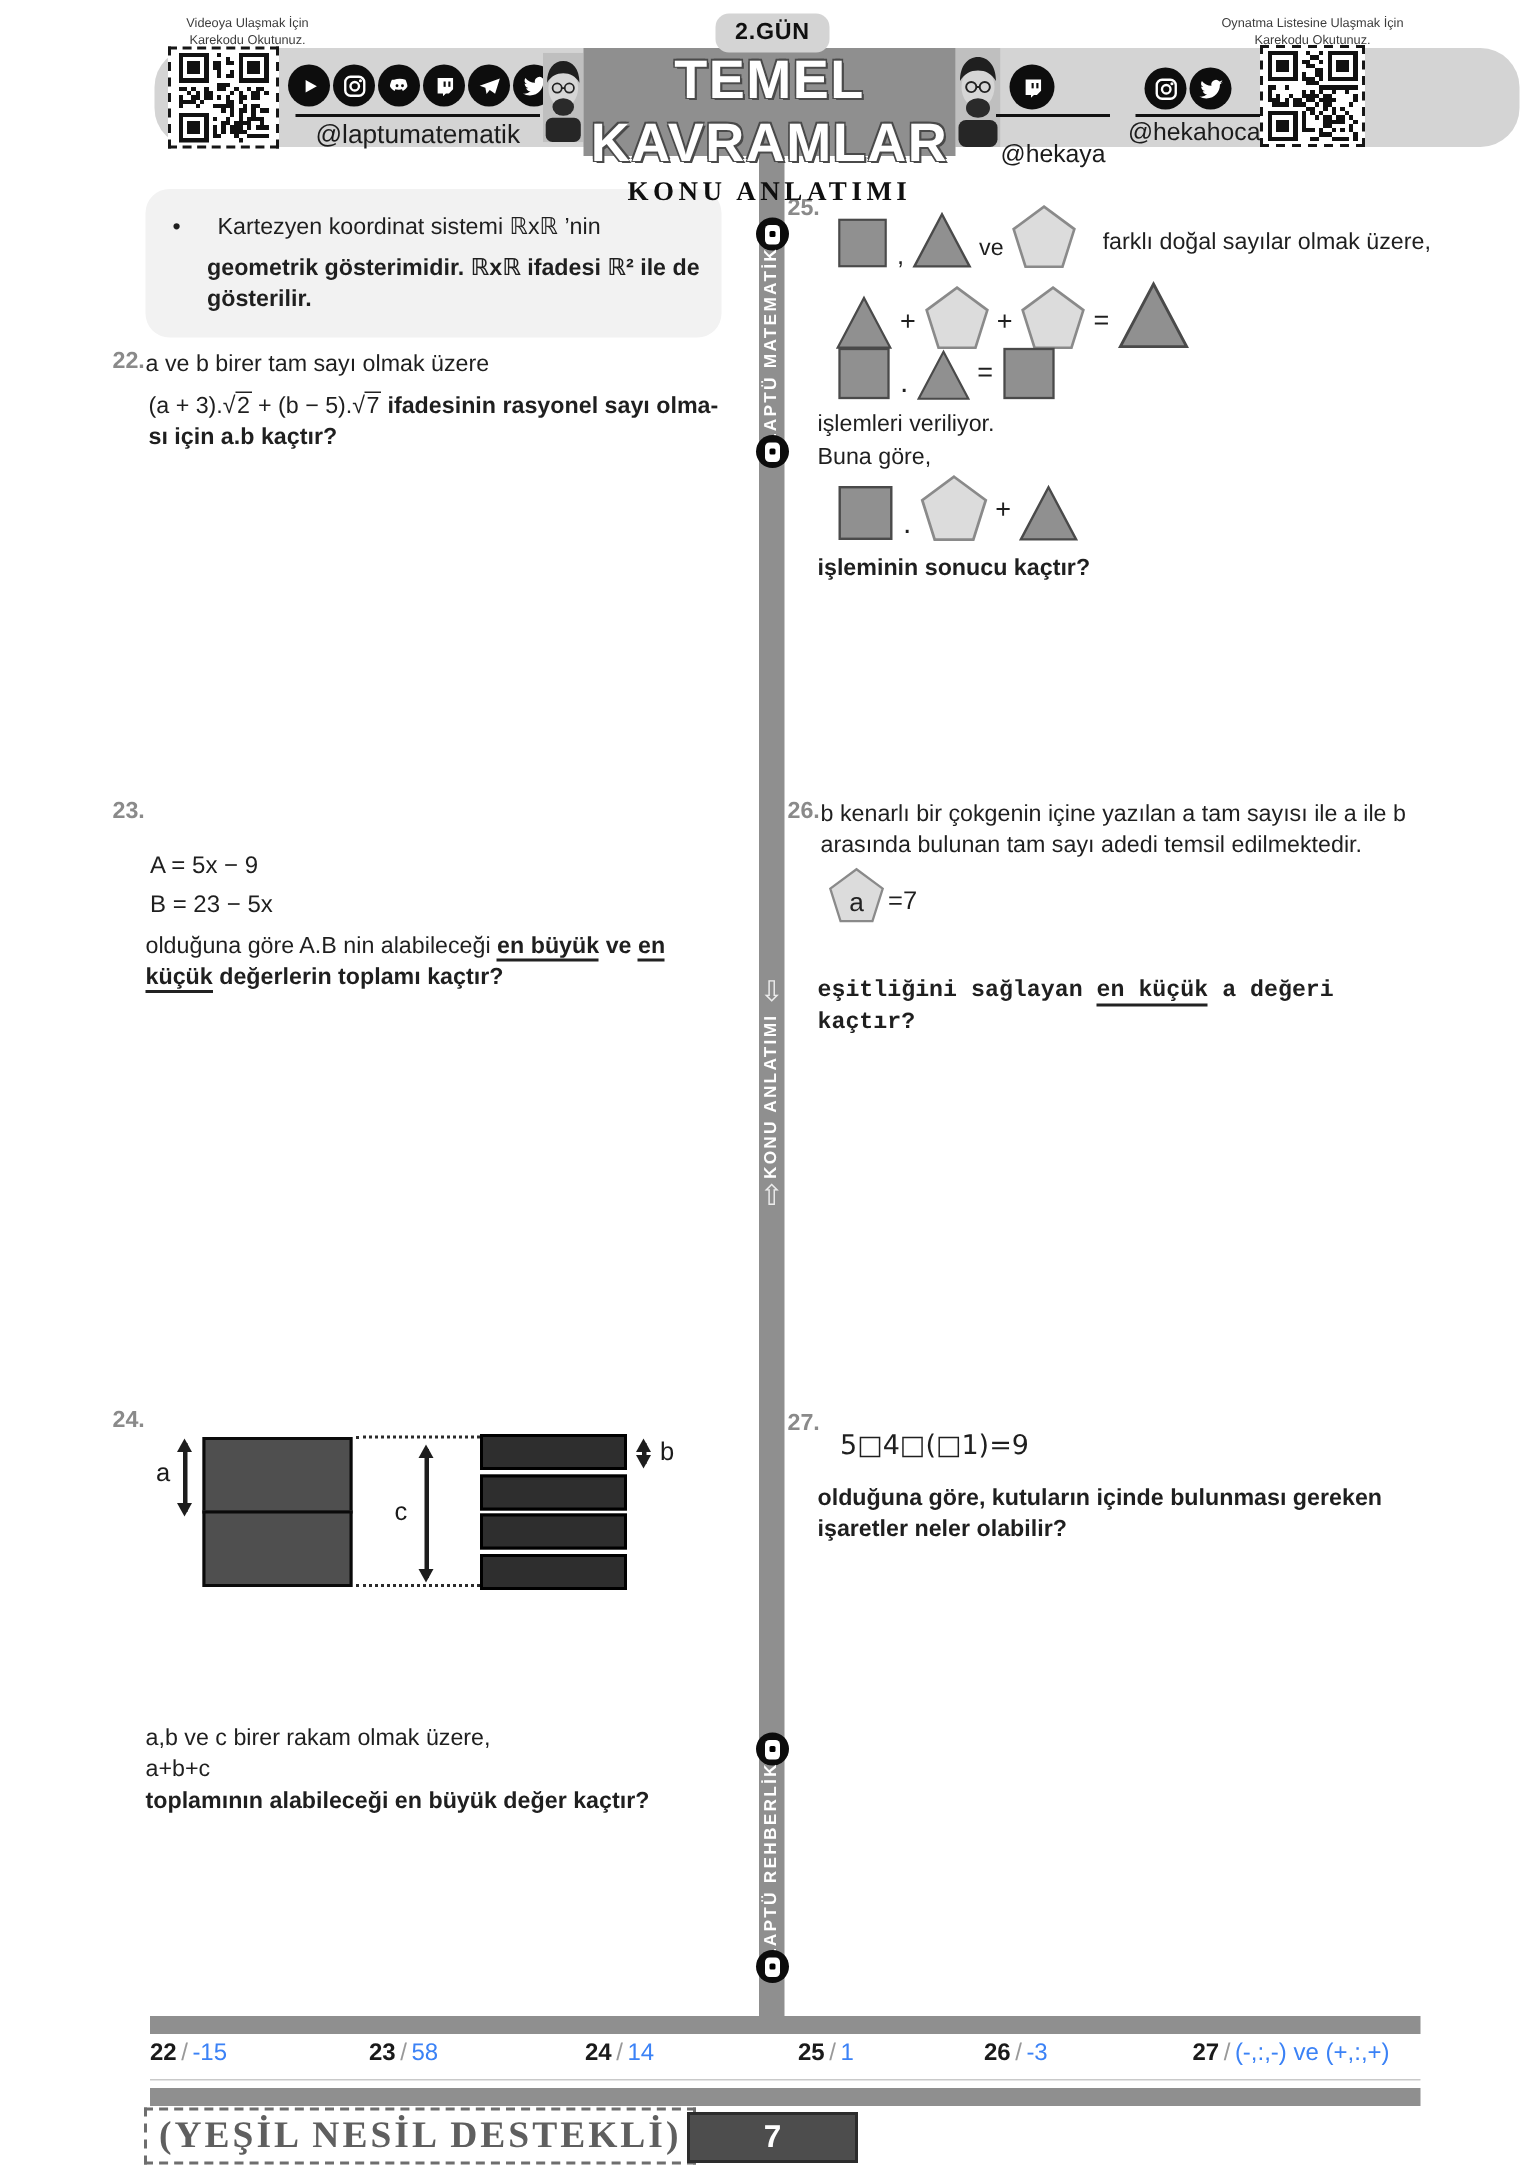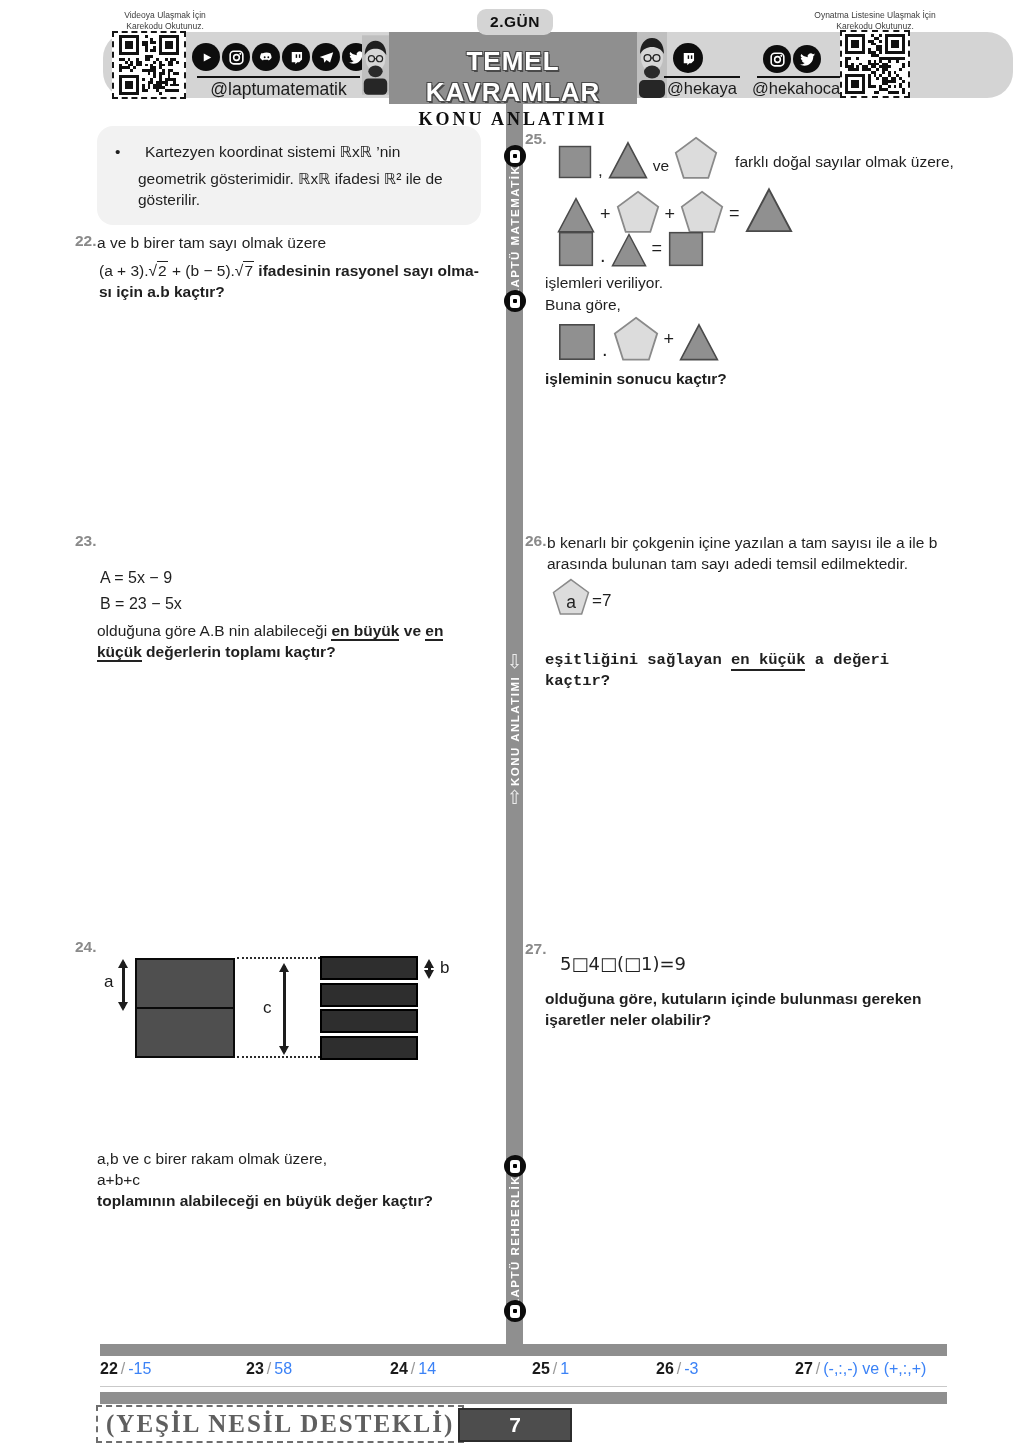--- a/index.html
+++ b/index.html
@@ -11,21 +11,21 @@
   .qr-caption{position:absolute;font-size:8.5px;line-height:1.25;color:#3c3c3c;text-align:center;white-space:pre-line;}
   .banner{position:absolute;left:103px;top:32px;width:910px;height:66px;background:#d4d4d4;border-radius:26px;}
   .qr{position:absolute;background:#fff;border:2.5px dashed #161616;padding:2px;box-sizing:border-box;}
   .qr svg{display:block;width:100%;height:100%;shape-rendering:crispEdges;}
   .sicon{width:28px;height:28px;border-radius:50%;background:#0d0d0d;display:inline-flex;align-items:center;justify-content:center;flex:0 0 auto;}
   .sicon svg{width:19px;height:19px;}
   .social-row{position:absolute;display:flex;gap:2px;align-items:center;}
   .handle-line{position:absolute;height:2px;background:#111;}
   .handle{position:absolute;text-align:center;font-size:16.5px;color:#1b1b1b;}
   .title-box{position:absolute;left:389px;top:32px;width:248px;height:72px;background:#8f8f8f;z-index:2;text-align:center;}
-  .title-main{margin-top:14px;font-size:26px;font-weight:bold;letter-spacing:1px;color:#fff;
+  .title-main{margin-top:0;font-size:36px;font-weight:bold;letter-spacing:1px;color:#fff;
       text-shadow:1.5px 1.5px 0 #4a4a4a,-1px 1px 0 #4a4a4a,1px -1px 0 #4a4a4a,-1px -1px 0 #4a4a4a;}
   .title-sub{font-family:"Liberation Serif",serif;font-size:18px;font-weight:bold;letter-spacing:3px;color:#0f0f0f;margin-top:1px;}
   .day-badge{position:absolute;left:477px;top:9px;width:76px;height:26px;background:#d4d4d4;border-radius:9px;z-index:3;
       display:flex;align-items:center;justify-content:center;font-size:15.5px;font-weight:bold;color:#101010;letter-spacing:.5px;}
   .portrait{position:absolute;top:32px;height:66px;}
 
   
   .divider-bar{position:absolute;left:506px;top:98px;width:17px;height:1246px;background:#8f8f8f;z-index:1;}
   .rec{position:absolute;left:503.5px;width:22px;height:22px;border-radius:50%;background:#0c0c0c;z-index:2;
        display:flex;align-items:center;justify-content:center;}
@@ -279,21 +279,21 @@
   <div class="social-row" style="left:673px;top:43px;">
     <span class="sicon" style="width:30px;height:30px;">
         <svg viewBox="0 0 24 24">
           <path fill="#fff" d="M6 5h13v9.5L15.5 18H13l-2.5 2.5V18H6z"></path>
           <rect x="11" y="8" width="1.8" height="4.5" fill="#0d0d0d"></rect>
           <rect x="15" y="8" width="1.8" height="4.5" fill="#0d0d0d"></rect>
         </svg>
       </span>
   </div>
   <div class="handle-line" style="left:664px;top:76px;width:76px;"></div>
-  <div class="handle" style="left:660px;top:79px;width:84px;">@hekaya</div>
+  <div class="handle" style="left:660px;top:94px;width:84px;">@hekaya</div>
 
   <div class="social-row" style="left:763px;top:45px;">
     <span class="sicon">
         <svg viewBox="0 0 24 24">
           <rect x="4" y="4" width="16" height="16" rx="4.5" fill="none" stroke="#fff" stroke-width="2"></rect>
           <circle cx="12" cy="12" r="3.6" fill="none" stroke="#fff" stroke-width="2"></circle>
           <circle cx="16.8" cy="7.4" r="1.3" fill="#fff"></circle>
         </svg>
       </span>
     <span class="sicon">
@@ -455,21 +455,21 @@
       <i></i>
     </span>
   <div class="vlabel" style="top:1182px;height:116px;">LAPTÜ REHBERLİK</div>
   <span class="rec" style="top:1300px;">
       <i></i>
     </span>
 
   <div class="info-box"></div>
   <div class="qtext" style="left:115px;top:141px;">•</div>
   <div class="qtext" style="left:145px;top:141px;">Kartezyen koordinat sistemi  ℝxℝ ’nin</div>
-  <div class="qtext" style="left:138px;top:168px;white-space:pre-line;">geometrik gösterimidir. ℝxℝ  ifadesi  ℝ²  ile de
+  <div class="qtext" style="left:138px;top:168px;white-space:pre-line;font-weight:bold;">geometrik gösterimidir. ℝxℝ  ifadesi  ℝ²  ile de
 gösterilir.</div>
 
   <div class="qnum" style="left:75px;top:232px;">22.</div>
   <div class="qtext" style="left:97px;top:232px;">a ve b birer tam sayı olmak üzere</div>
   <div class="qtext" style="left:99px;top:260px;width:395px;">
     <span class="formula"><span>(a + 3).√</span><span class="rad">2</span><span> + (b − 5).√</span><span class="rad">7</span></span><span class="qbold"> ifadesinin rasyonel sayı olma-</span><br>
     <span class="qbold">sı için a.b kaçtır?</span>
   </div>
 
   <div class="qnum" style="left:75px;top:532px;">23.</div>

